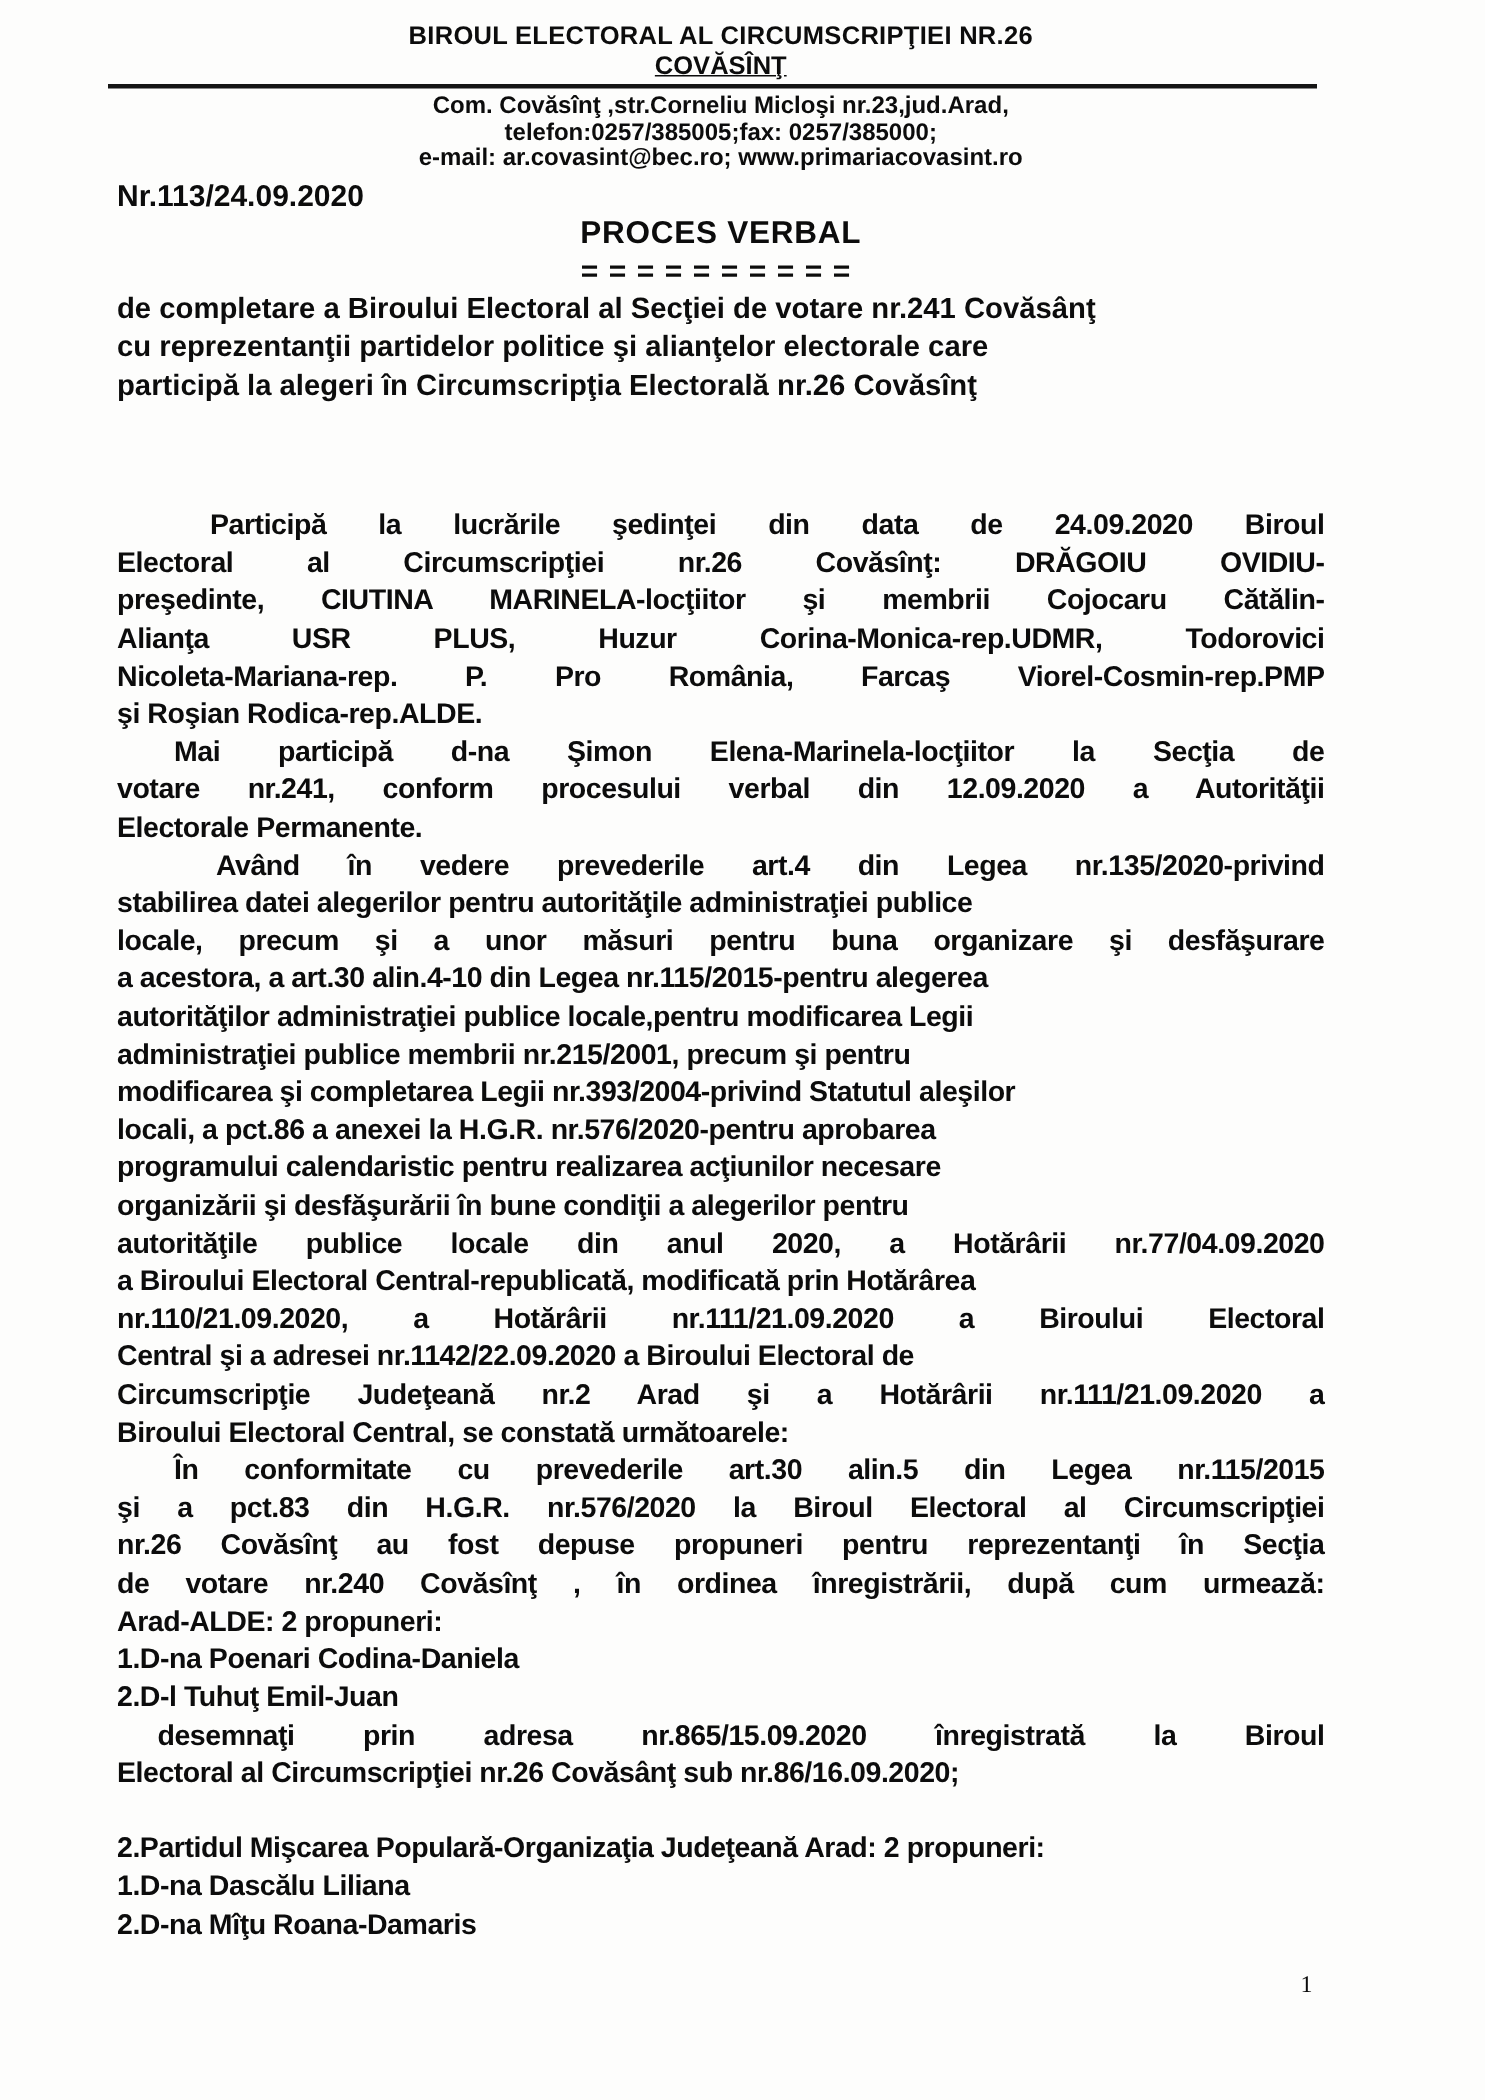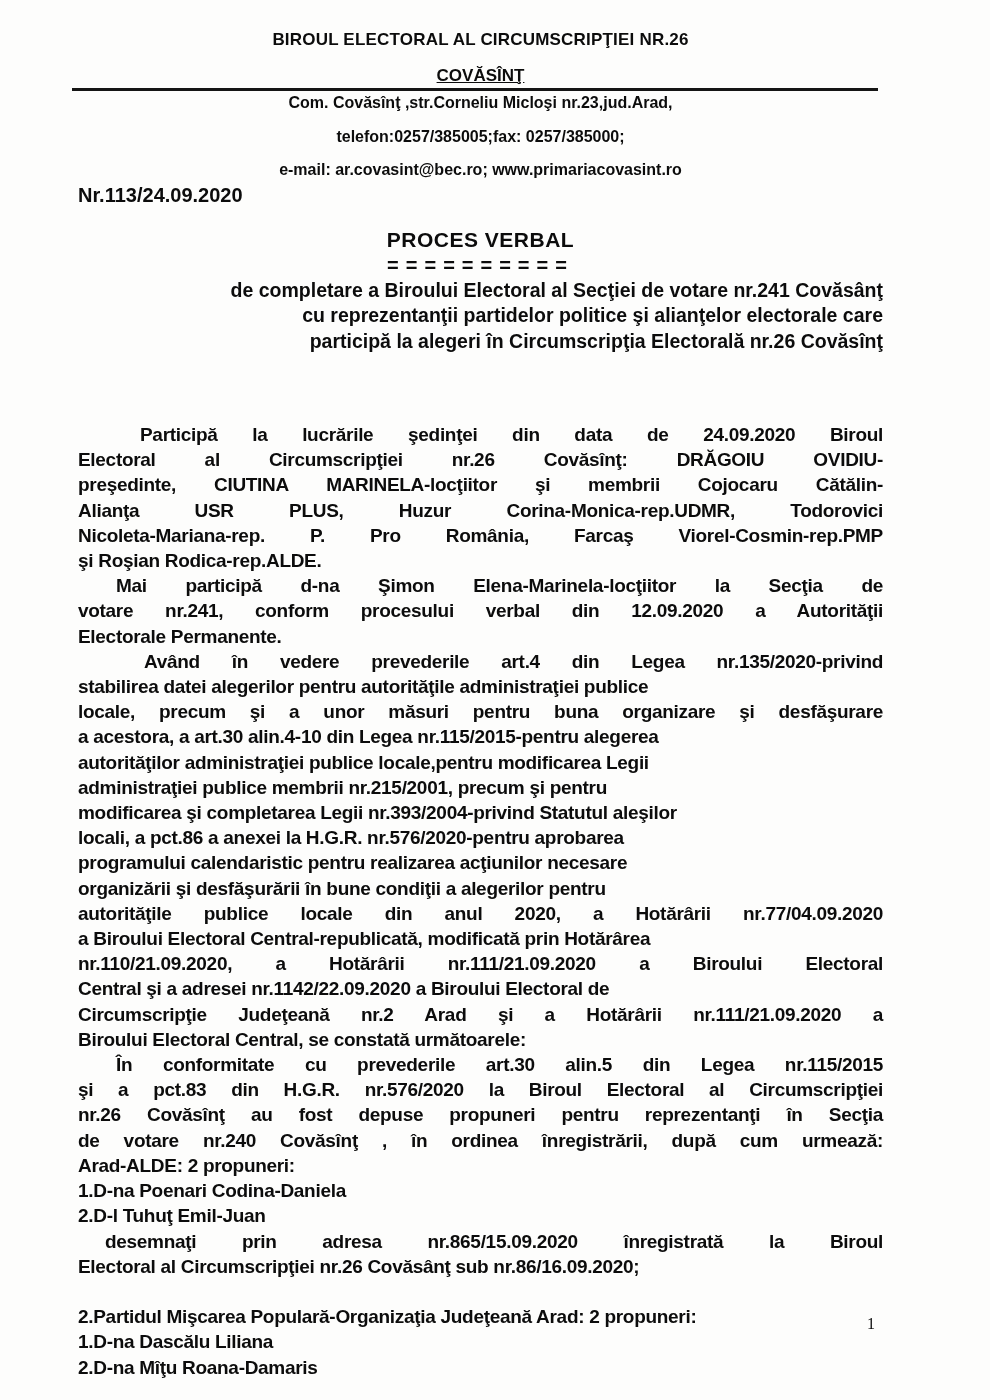--- a/index.html
+++ b/index.html
@@ -13,40 +13,40 @@
     font-family: "Liberation Sans", sans-serif;
     font-weight: bold;
     overflow: hidden;
   }
   .content {
     position: absolute;
     left: 78px;
     top: 13px;
     width: 805px;
   }
-  .center { text-align: center; margin-top: 16px; }
+  .center { text-align: center; }
 
   
   .org-line1 { font-size: 17px; line-height: 21px; letter-spacing: 0.2px; }
   .org-line2 { font-size: 17px; line-height: 20px; text-decoration: underline; }
   .header-rule {
     height: 3px;
     background: #151515;
     border: none;
     margin: 2px 0 0 -6px;
     width: 806px;
   }
   .addr { font-size: 16px; line-height: 17.5px; text-align: center; }
   .addr-first { margin-top: 3px; }
   .doc-number { font-size: 20px; line-height: 24px; margin-top: 4px; text-align: left; }
 
   
-  .doc-title { font-size: 21px; line-height: 26px; margin-top: 20px; letter-spacing: 0.5px; }
+  .doc-title { font-size: 21px; line-height: 26px; letter-spacing: 0.5px; }
   .title-sep { font-size: 20px; line-height: 20px; letter-spacing: 7px; margin-top: 2px; white-space: nowrap; }
-  .subtitle .line { font-size: 19.5px; line-height: 25.5px; text-align: right; }
+  .subtitle .line { font-size: 19.5px; line-height: 25.5px; text-align: left; }
   .subtitle { margin-top: 3px; }
 
   
   .body-text { margin-top: 68px; }
   .body-text .line {
     font-size: 19px;
     line-height: 25.2px;
     letter-spacing: -0.3px;
     text-align: left;
     white-space: normal;

